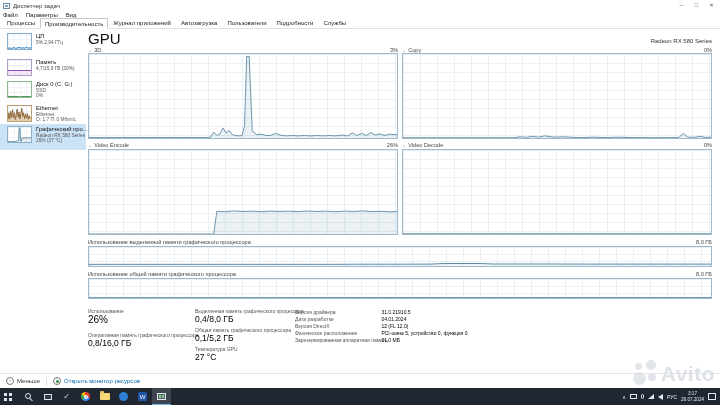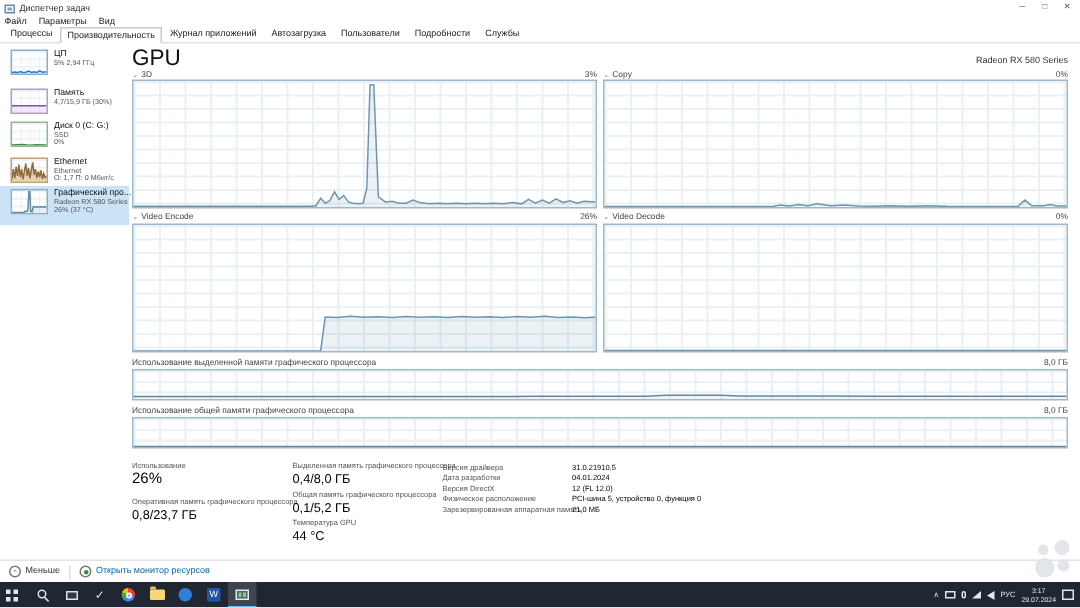--- a/index.html
+++ b/index.html
@@ -262,28 +262,28 @@
   <div class="graph" style="left:88px;top:278px;width:624px;height:21px;background-size:17px 7px">
       <svg viewBox="0 0 100 100" preserveAspectRatio="none">
         <polygon points="0,100 0.00,98.50 30.00,98.50 45.00,98.00 100.00,98.20 100,100" fill="rgba(109,150,173,0.10)"></polygon>
         <polyline points="0.00,98.50 30.00,98.50 45.00,98.00 100.00,98.20" fill="none" stroke="#5d8aa3" stroke-width="1" vector-effect="non-scaling-stroke"></polyline>
       </svg>
     </div>
 
   <div class="slabel" style="left:88px;top:308px">Использование</div>
   <div class="sbig" style="left:88px;top:314px">26%</div>
   <div class="slabel" style="left:88px;top:332px">Оперативная память графического процессора</div>
-  <div class="smed" style="left:88px;top:338px">0,8/23,7 ГБ</div>
+  <div class="smed" style="left:88px;top:338px">0,8/16,0 ГБ</div>
 
   <div class="slabel" style="left:195px;top:308px">Выделенная память графического процессора</div>
   <div class="smed" style="left:195px;top:314px">0,4/8,0 ГБ</div>
   <div class="slabel" style="left:195px;top:327px">Общая память графического процессора</div>
   <div class="smed" style="left:195px;top:333px">0,1/5,2 ГБ</div>
   <div class="slabel" style="left:195px;top:346px">Температура GPU</div>
-  <div class="smed" style="left:195px;top:352px">44 °C</div>
+  <div class="smed" style="left:195px;top:352px">27 °C</div>
 
   <div class="drow" style="top:309px">
     <span class="dlab">Версия драйвера</span>
     <span class="dval">31.0.21910.5</span>
   </div>
   <div class="drow" style="top:316px">
     <span class="dlab">Дата разработки</span>
     <span class="dval">04.01.2024</span>
   </div>
   <div class="drow" style="top:323px">
@@ -313,20 +313,21 @@
     </div>
   </div>
 
   <div class="watermark">
     <span class="avlogo">
         <i class="av1"></i>
         <i class="av2"></i>
         <i class="av3"></i>
         <i class="av4"></i>
       </span>
+    <span class="avtext">Avito</span>
   </div>
 
   <div class="taskbar">
     <span class="tbi">
         <span class="win-grid"></span>
       </span>
     <span class="tbi">
         <span class="mag"></span>
       </span>
     <span class="tbi">

